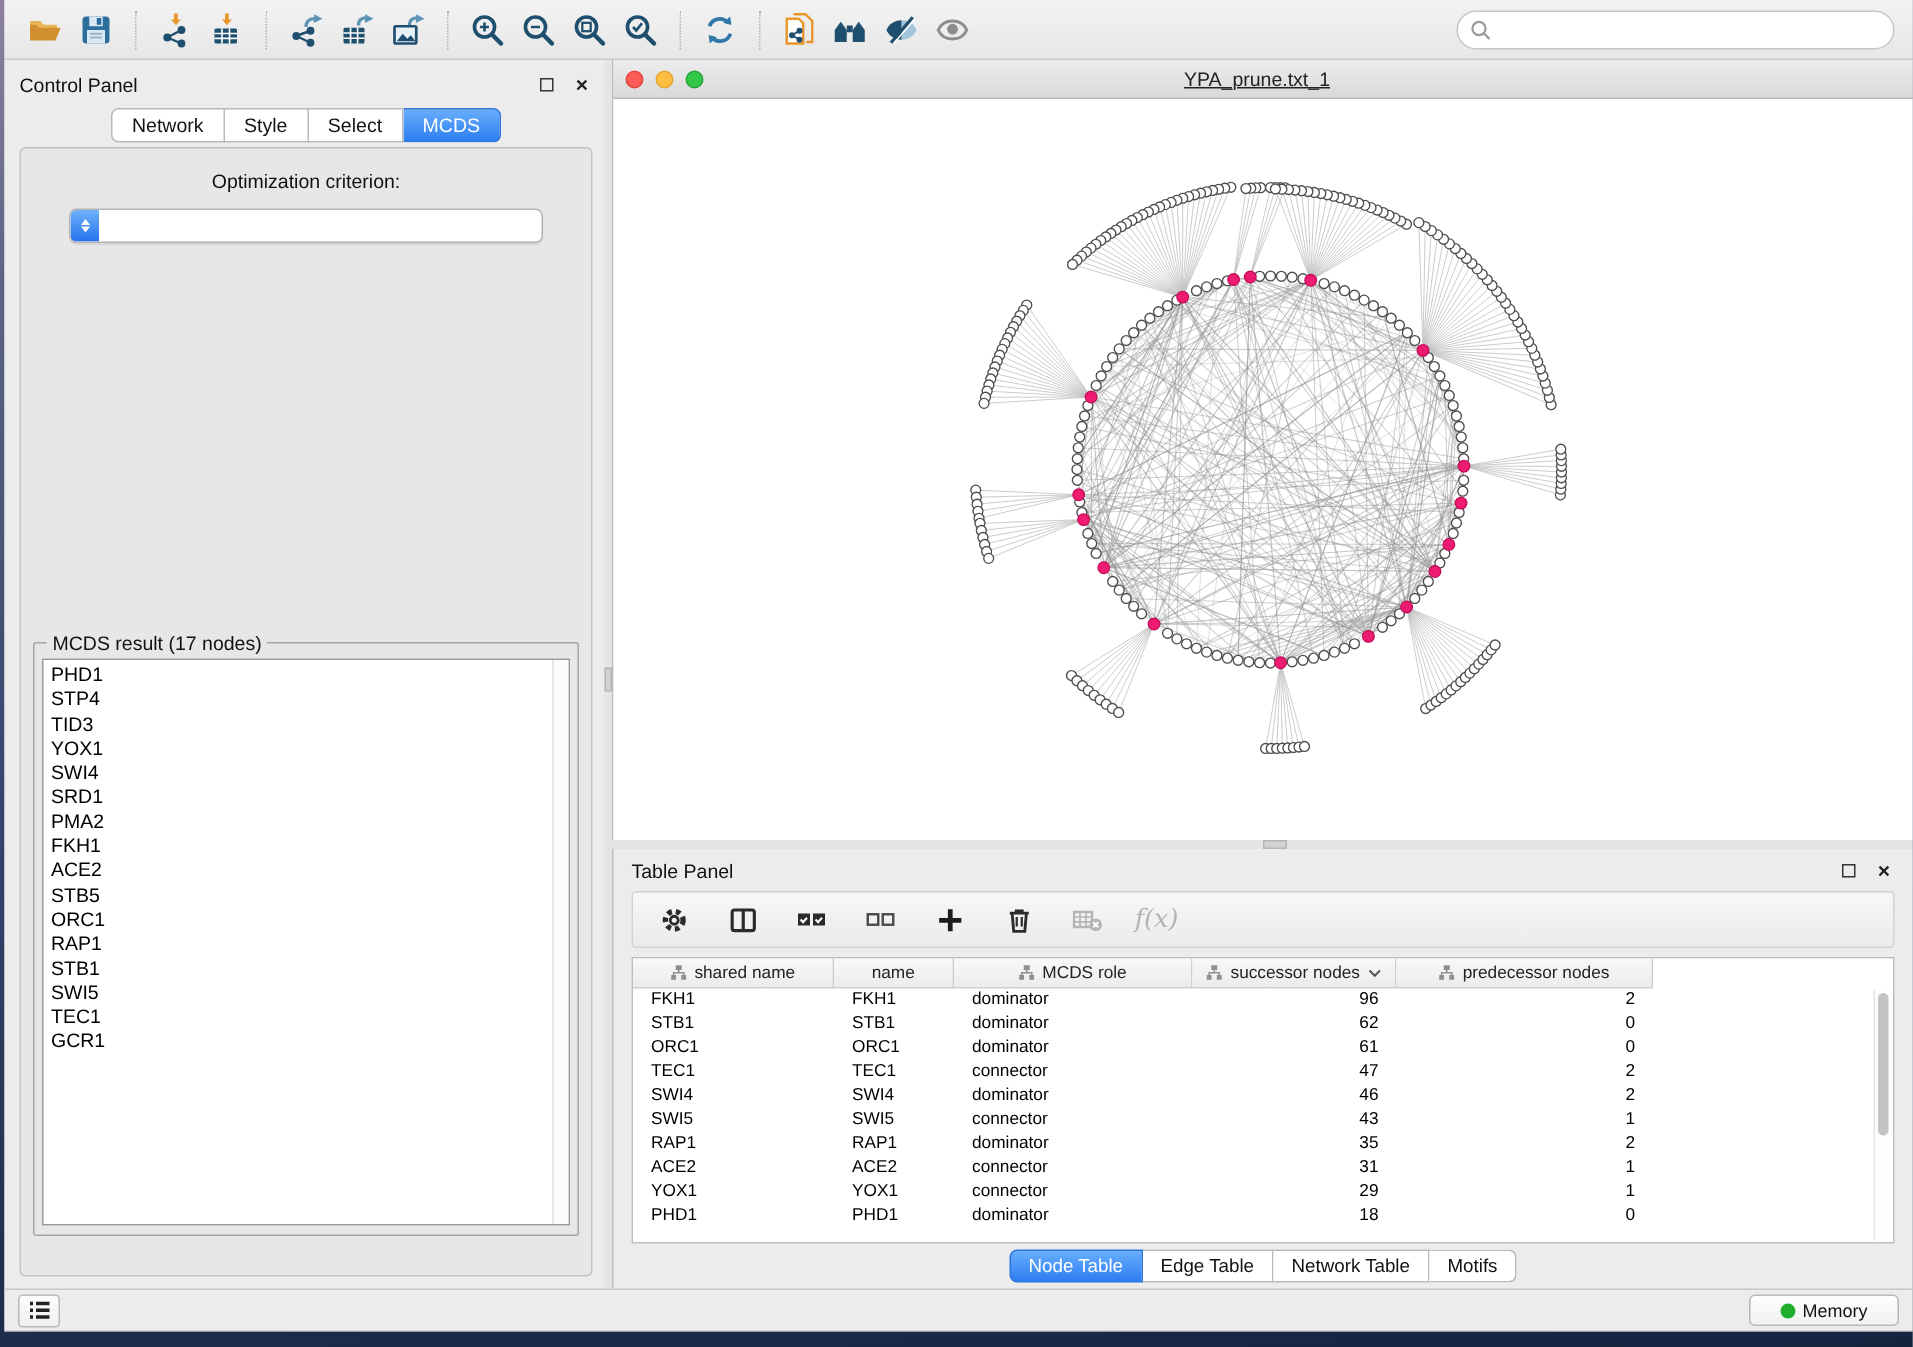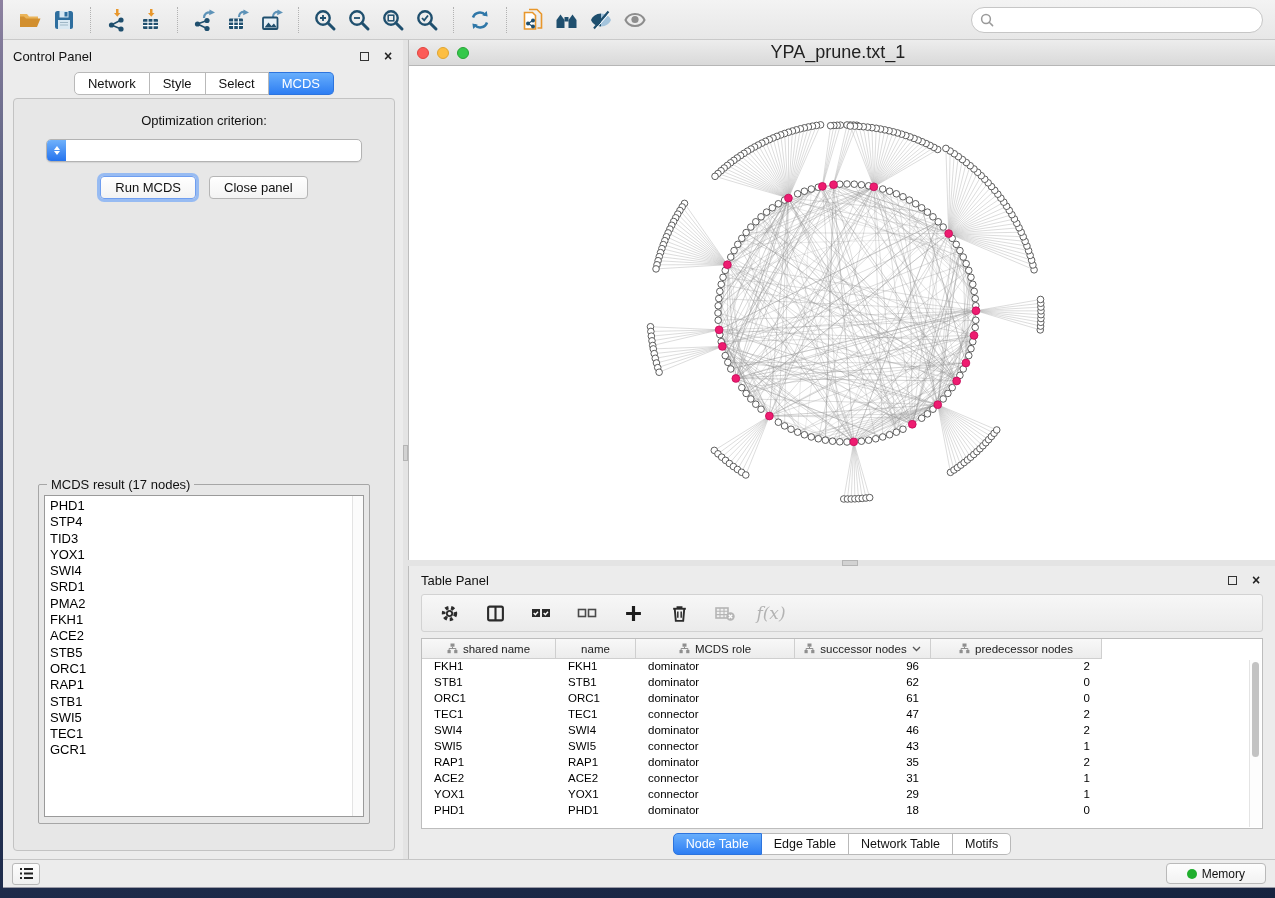--- a/index.html
+++ b/index.html
@@ -47,21 +47,21 @@
   .combo .val { flex:1; font-size:13px; padding:3px 6px 0 9px; white-space:nowrap; }
   .combo .cap { width:19px; background:linear-gradient(#6fb1fb,#2573ee);
     display:flex; flex-direction:column; align-items:center; justify-content:center; gap:1px; }
   .combo .cap i { width:0; height:0; border-left:3.5px solid transparent; border-right:3.5px solid transparent; }
   .combo .cap i.up { border-bottom:4px solid #fff; }
   .combo .cap i.dn { border-top:4px solid #fff; }
   .btnrow { display:flex; justify-content:center; gap:13px; margin-top:14px; flex:none; }
   .pbtn { font-size:13px; padding:3px 14px; background:linear-gradient(#ffffff,#f3f3f3);
     border:1px solid #b5b5b5; border-radius:4px; color:#111; }
   .pbtn.focused { box-shadow:0 0 0 3px rgba(86,151,252,.55); border-color:#6f9ef0; }
-  .groupbox { margin:auto 16px 12px; height:340px; border:1px solid #a6a6a6; border-radius:2px;
+  .groupbox { margin:auto 0 12px; height:396px; border:1px solid #a6a6a6; border-radius:2px;
     position:relative; flex:none; }
   .grouplabel { position:absolute; top:-8px; left:8px; background:#e7e7e7; padding:0 4px;
     font-size:13px; color:#111; }
   .listbox { position:absolute; left:5px; right:5px; top:10px; bottom:6px; background:#fff;
     border:1px solid #9a9a9a; overflow:hidden; display:flex; }
   .listitems { flex:1; padding:2px 0 0 5px; }
   .listitems .li { font-size:13px; line-height:16.3px; color:#000; }
   .vtrack { width:11px; background:#fbfbfb; border-left:1px solid #e3e3e3; flex:none; }
   
   .vsplit { width:5px; background:#e4e4e4; position:relative; flex:none; }
@@ -71,22 +71,22 @@
   .rightcol { flex:1; display:flex; flex-direction:column; min-width:0; }
   .netwin { height:520px; flex:none; display:flex; flex-direction:column;
     border-left:1px solid #bdbdbd; }
   .nettitle { height:26px; background:linear-gradient(#ededed,#d9d9d9);
     border-bottom:1px solid #b6b6b6; display:flex; align-items:center; padding:0 8px; flex:none; }
   .lights { display:flex; gap:8px; }
   .light { width:12px; height:12px; border-radius:50%; }
   .light.red { background:#fc5b57; border:1px solid #e2443e; }
   .light.yellow { background:#fdbe41; border:1px solid #e0a531; }
   .light.green { background:#34c84a; border:1px solid #27a436; }
-  .nettitle .t { flex:1; text-align:center; font-size:18px; color:#222;
-    margin-left:-60px; }
+  .nettitle .t { flex:1; text-align:center; font-size:13px; color:#222;
+    margin-left:-60px;text-decoration:underline; }
   .netcanvas { flex:1; background:#fff; overflow:hidden; }
   .hsplit { height:6px; background:#e4e4e4; position:relative; flex:none; }
   .hsplit .nub { position:absolute; left:50%; top:0; width:16px; height:6px;
     background:#d2d2d2; border:1px solid #b5b5b5; }
   
   .tpanel { flex:1; display:flex; flex-direction:column; background:#ececec;
     border-left:1px solid #bdbdbd; min-height:0; }
   .tpanel .panel-head { padding:4px 12px 0; height:24px; }
   .ttoolbar { margin:4px 12px 0; height:38px; border:1px solid #d2d2d2; border-radius:3px;
     background:linear-gradient(#f7f7f7,#ebebeb); display:flex; align-items:center;
@@ -282,24 +282,20 @@
         <span class="seg">Select</span>
         <span class="seg active">MCDS</span>
       </div>
       <div class="tabcontent">
         <div class="optlabel">Optimization criterion:</div>
         <div class="combo">
           <span class="cap">
               <i class="up"></i>
               <i class="dn"></i>
             </span>
-        </div>
-        <div class="btnrow">
-          <button class="pbtn focused">Run MCDS</button>
-          <button class="pbtn">Close panel</button>
         </div>
         <div class="groupbox">
           <span class="grouplabel">MCDS result (17 nodes)</span>
           <div class="listbox">
             <div class="listitems">
                 <div class="li">PHD1</div>
                 <div class="li">STP4</div>
                 <div class="li">TID3</div>
                 <div class="li">YOX1</div>
                 <div class="li">SWI4</div>

